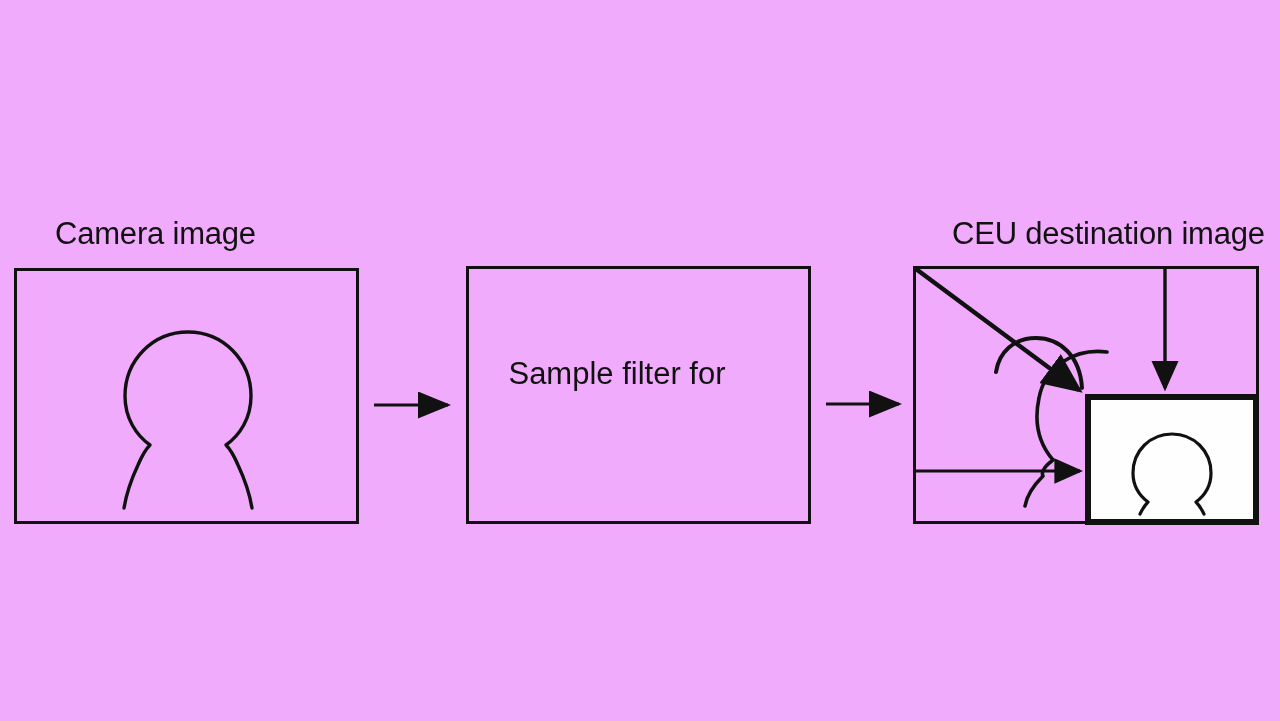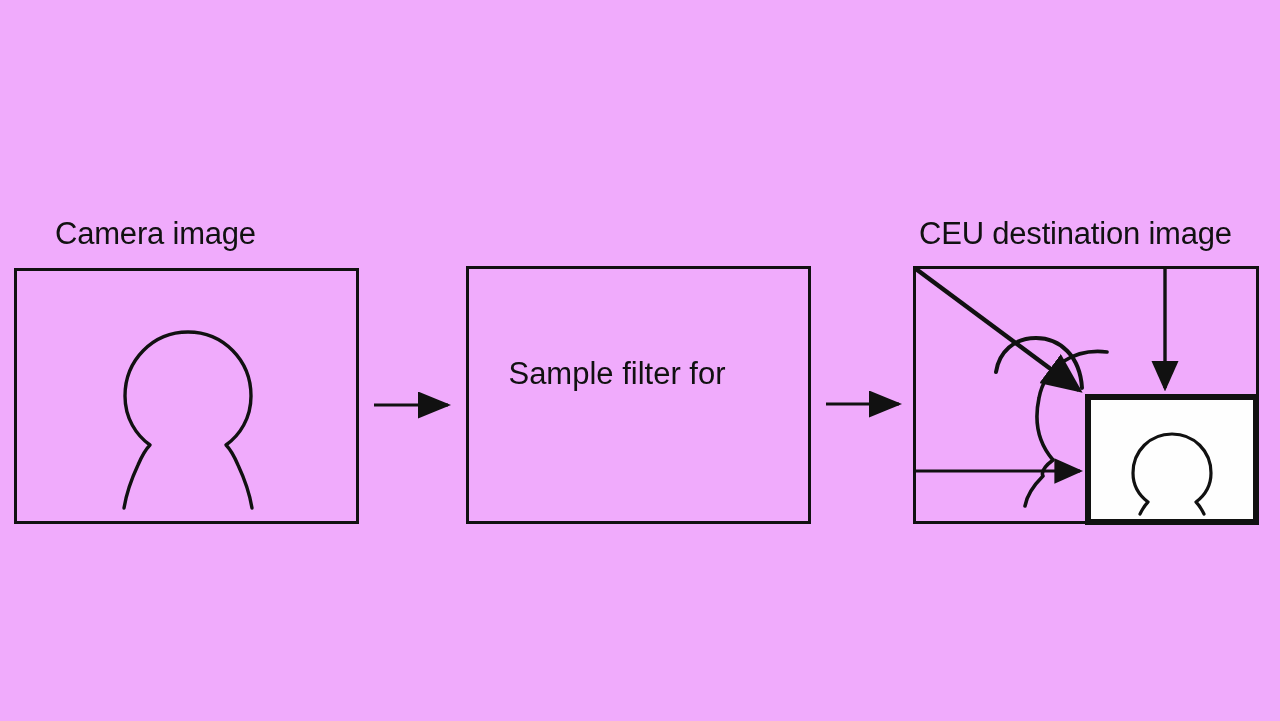--- a/index.html
+++ b/index.html
@@ -17,21 +17,21 @@
   }
   .label {
     position: absolute;
     font-family: "Liberation Sans", sans-serif;
     font-size: 31px;
     color: #111111;
     white-space: nowrap;
     letter-spacing: -0.2px;
   }
   #label-camera   { left: 55px;  top: 216px; }
-  #label-ceu      { left: 919px; top: 216px; }
+  #label-ceu      { left: 952px; top: 216px; }
 
   .box {
     position: absolute;
     box-sizing: border-box;
     border: 3px solid #111111;
     background: transparent;
   }
   #box-camera { left: 14px;  top: 268px; width: 345px; height: 256px; }
   #box-filter { left: 466px; top: 266px; width: 345px; height: 258px; }
   #box-dest   { left: 913px; top: 266px; width: 346px; height: 258px; }

